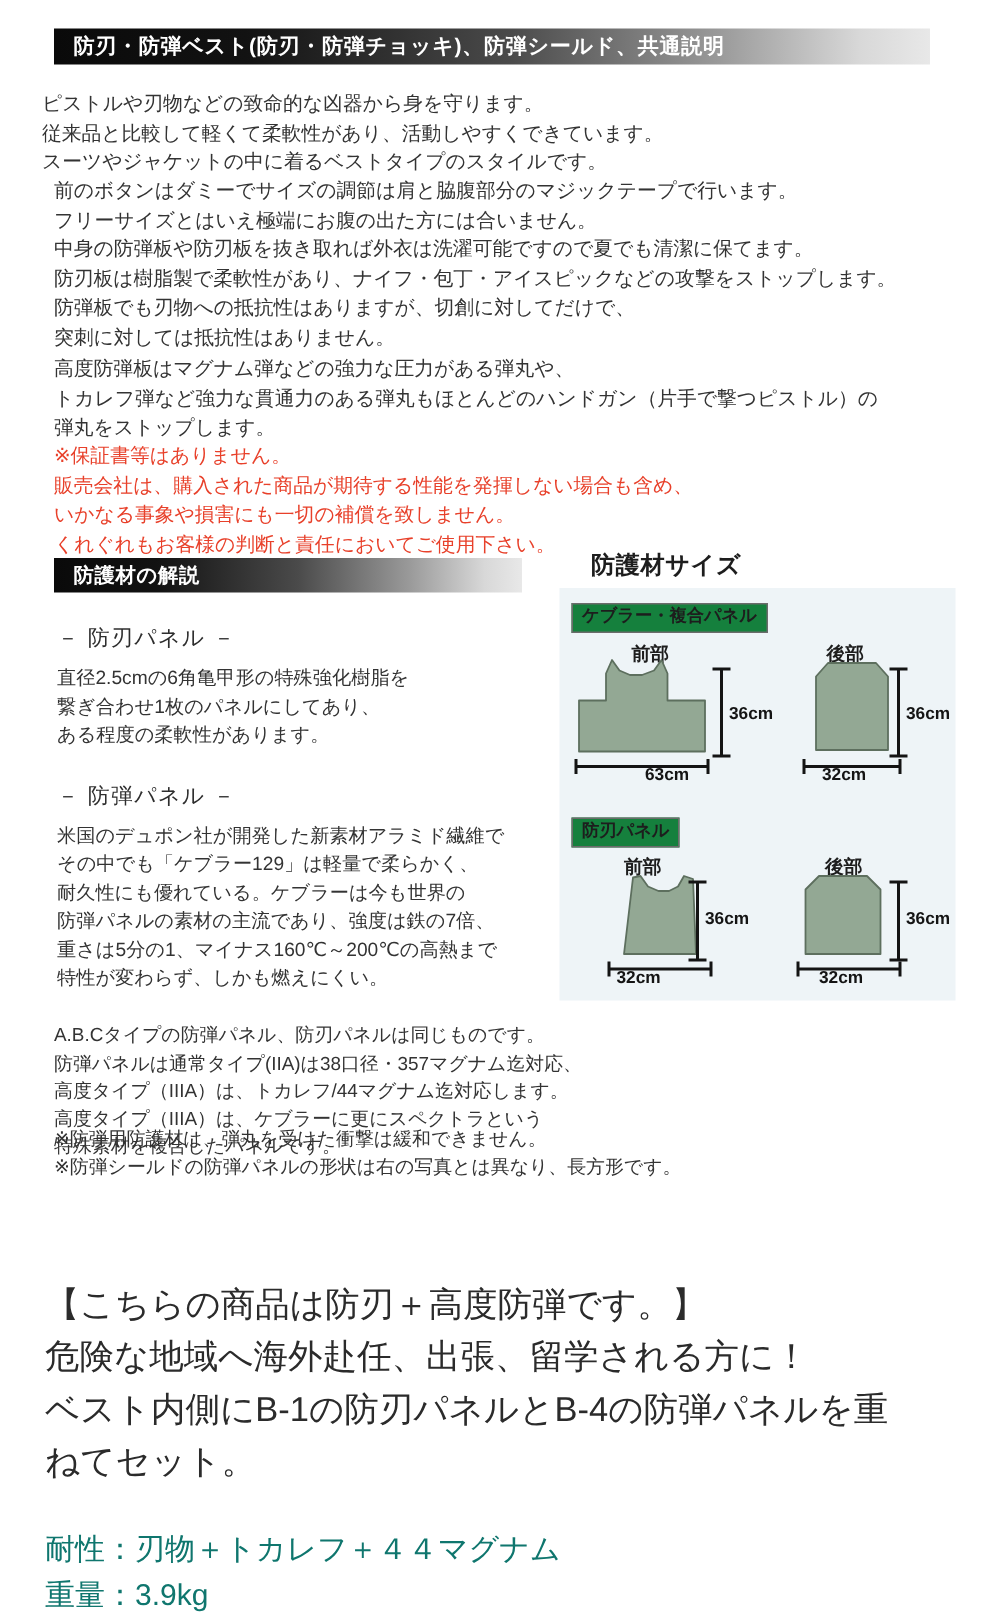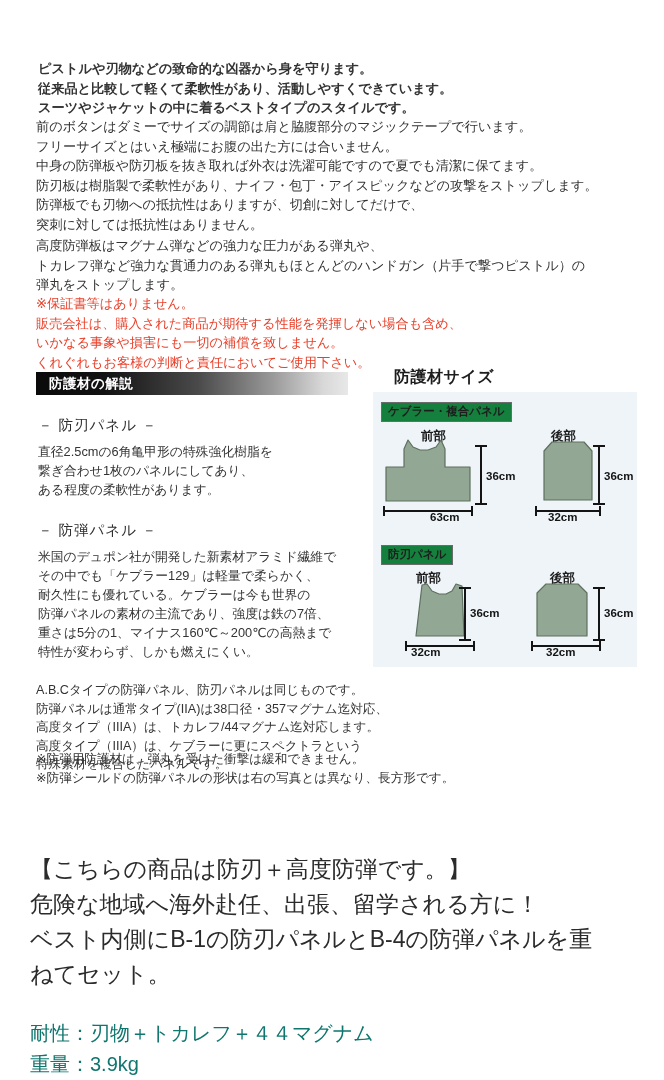--- a/index.html
+++ b/index.html
@@ -52,21 +52,21 @@
   
   .para {
     position: absolute;
     font-size: 13.2px;
     line-height: 19.5px;
     white-space: pre-line;
     color: #333333;
   }
   .para.red { color: #e8402a; }
 
-  #intro-para      { left: 38px; top: 59px;  width: 580px; font-weight: bold; }
+  #intro-para      { left: 28px; top: 59px;  width: 580px; }
   #button-para     { left: 36px; top: 117px; width: 580px; }
   #washable-para   { left: 36px; top: 156px; width: 580px; }
   #highgrade-para  { left: 36px; top: 236px; width: 580px; }
   #disclaimer-para { left: 36px; top: 294px; width: 580px; }
 
   
   .sub-heading {
     position: absolute;
     font-size: 14.5px;
     color: #2e2e2e;
@@ -203,20 +203,23 @@
     line-height: 31px;
     color: #0f766e;
     white-space: pre-line;
   }
 </style>
 </head>
 <body>
 
 <div class="page">
 
+  <div class="bar" id="title-bar">
+    <span>防刃・防弾ベスト(防刃・防弾チョッキ)、防弾シールド、共通説明</span>
+  </div>
 
   <div class="para" id="intro-para">ピストルや刃物などの致命的な凶器から身を守ります。
 従来品と比較して軽くて柔軟性があり、活動しやすくできています。
 スーツやジャケットの中に着るベストタイプのスタイルです。</div>
   <div class="para" id="button-para">前のボタンはダミーでサイズの調節は肩と脇腹部分のマジックテープで行います。
 フリーサイズとはいえ極端にお腹の出た方には合いません。</div>
   <div class="para" id="washable-para">中身の防弾板や防刃板を抜き取れば外衣は洗濯可能ですので夏でも清潔に保てます。
 防刃板は樹脂製で柔軟性があり、ナイフ・包丁・アイスピックなどの攻撃をストップします。
 防弾板でも刃物への抵抗性はありますが、切創に対してだけで、
 突刺に対しては抵抗性はありません。</div>

